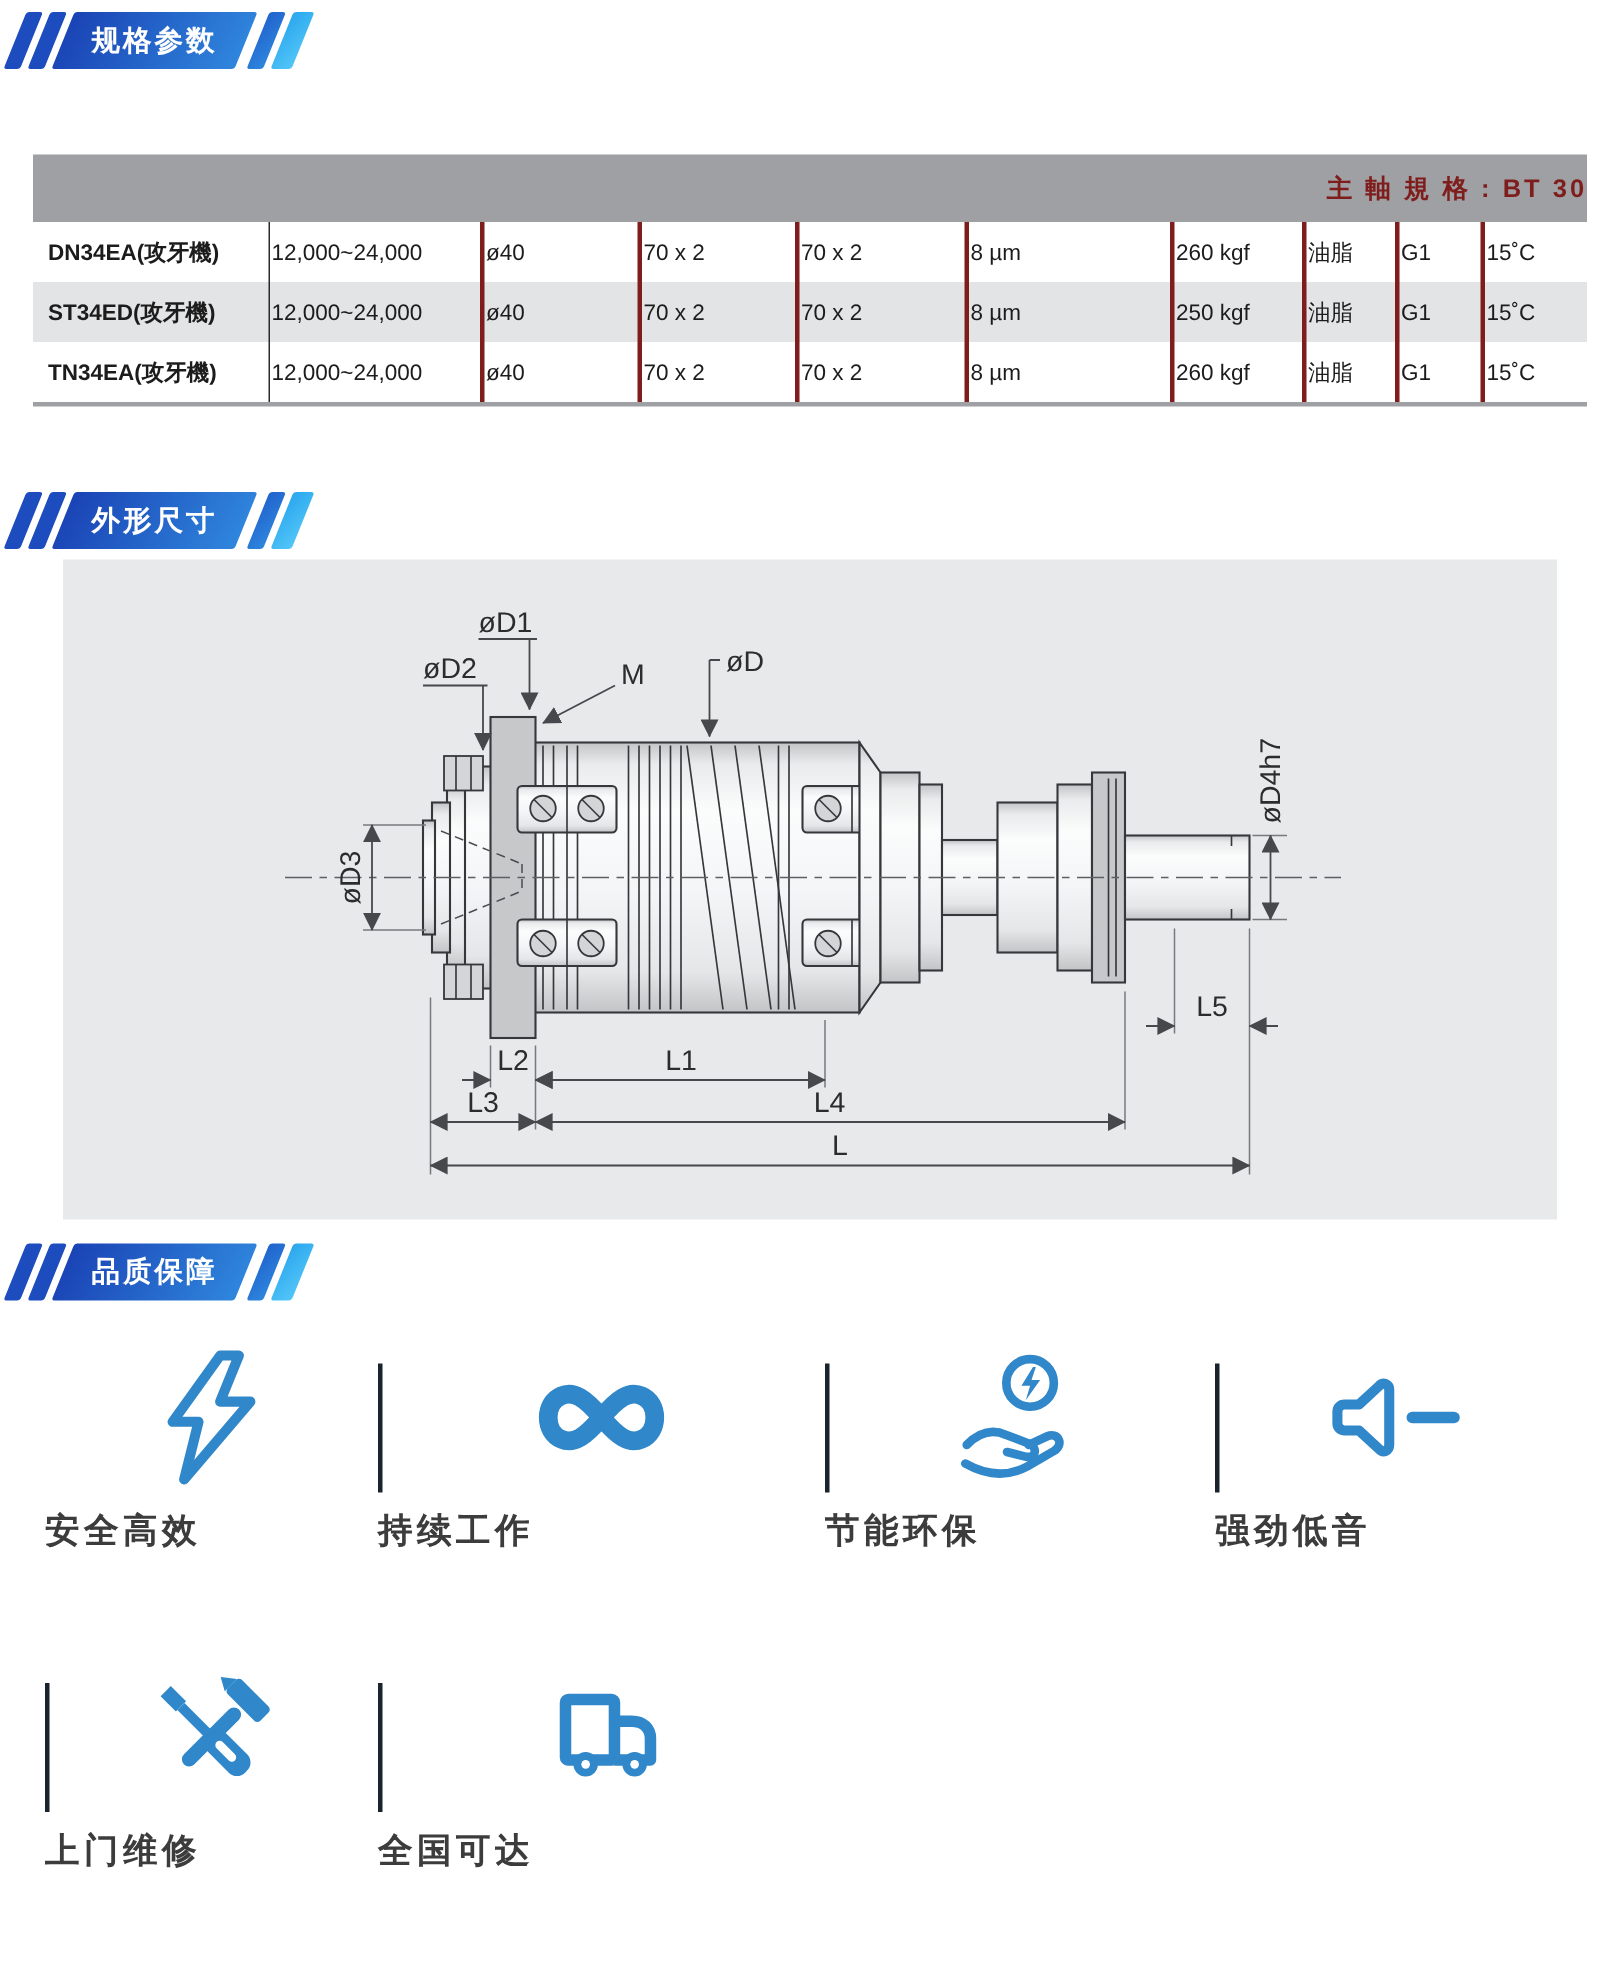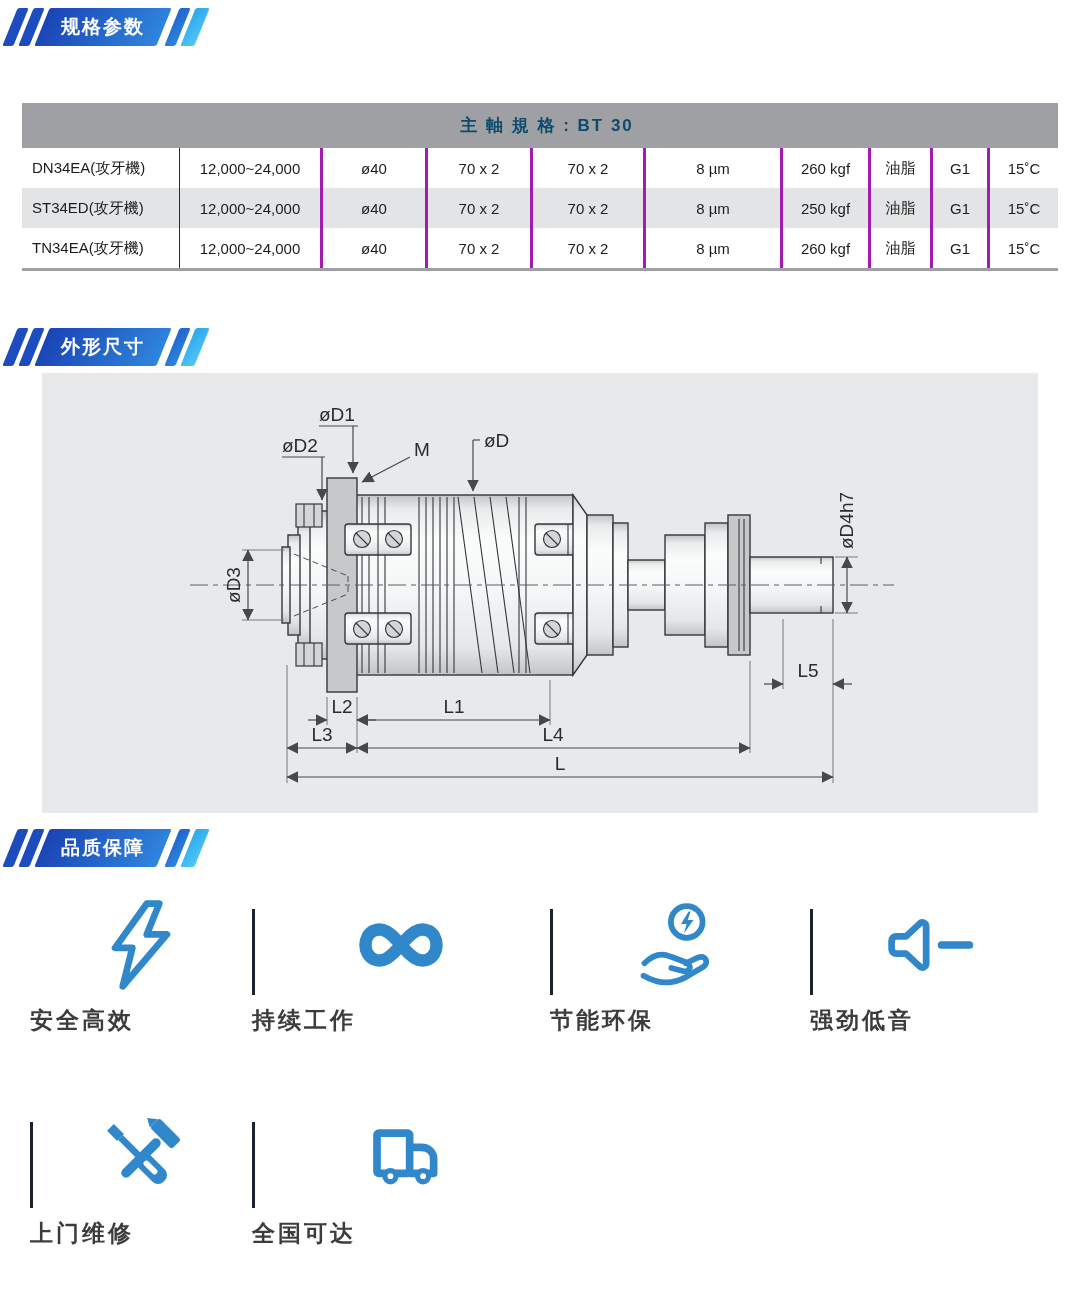--- a/index.html
+++ b/index.html
@@ -15,27 +15,27 @@
   .b-main span{transform:skewX(22deg);}
   .b-s3{width:11px;background:linear-gradient(120deg,#2063cd,#2e86dd);margin-right:5px;}
   .b-s4{width:14px;background:linear-gradient(120deg,#2ba7ee,#53c6f8);}
   #badge-specs{margin-top:8px;}
   #badge-dims{margin-top:57px;}
   #badge-quality{margin-top:15px;}
 
   
   table.spec{border-collapse:separate;border-spacing:0;margin:57px 0 0 22px;width:1036px;
              border-bottom:3px solid #9ea0a3;table-layout:fixed;}
-  table.spec th{background:#9ea0a3;color:#0c4a6e;text-align:center;font-size:17px;font-weight:bold;
+  table.spec th{background:#9ea0a3;color:#7f1d1d;text-align:right;font-size:17px;font-weight:bold;
                 letter-spacing:2px;height:45px;padding:0 0 0 14px;box-sizing:border-box;}
-  table.spec td{height:40px;font-size:15px;color:#1c1c1c;text-align:center;box-sizing:border-box;
+  table.spec td{height:40px;font-size:15px;color:#1c1c1c;box-sizing:border-box;
                 white-space:nowrap;overflow:hidden;}
-  table.spec td.model{text-align:left;padding-left:10px;font-weight:normal;border-right:1.5px solid #2a2a2a;}
+  table.spec td.model{text-align:left;padding-left:10px;font-weight:bold;border-right:1.5px solid #2a2a2a;}
   table.spec tr.alt td{background:#e3e4e6;}
-  table.spec td:nth-child(n+3){border-left:3px solid #a21caf;}
+  table.spec td:nth-child(n+3){border-left:3px solid #7f1d1d;}
 
   
   .panel{margin:7px 42px 16px 42px;width:996px;height:440px;background:#e8e9eb;}
   .panel svg{display:block;}
   .st{fill:url(#cyl);stroke:#35383b;stroke-width:1.4;}
   .dk{fill:#c6c8ca;stroke:#35383b;stroke-width:1.4;}
   .sc{fill:#d3d5d7;stroke:#35383b;stroke-width:1.2;}
   .ln{stroke:#35383b;stroke-width:1.1;fill:none;}
   .dash{stroke:#4a4d50;stroke-width:1;fill:none;stroke-dasharray:6 4;}
   .cl{stroke:#5d6063;stroke-width:1.1;fill:none;stroke-dasharray:18 5 5 5;}

